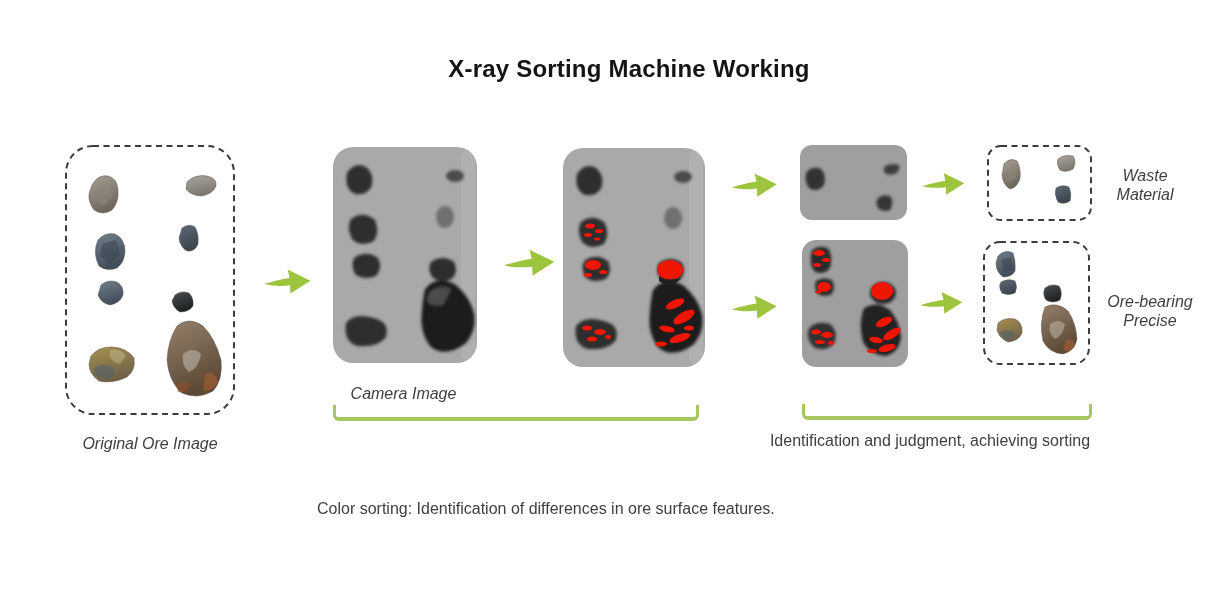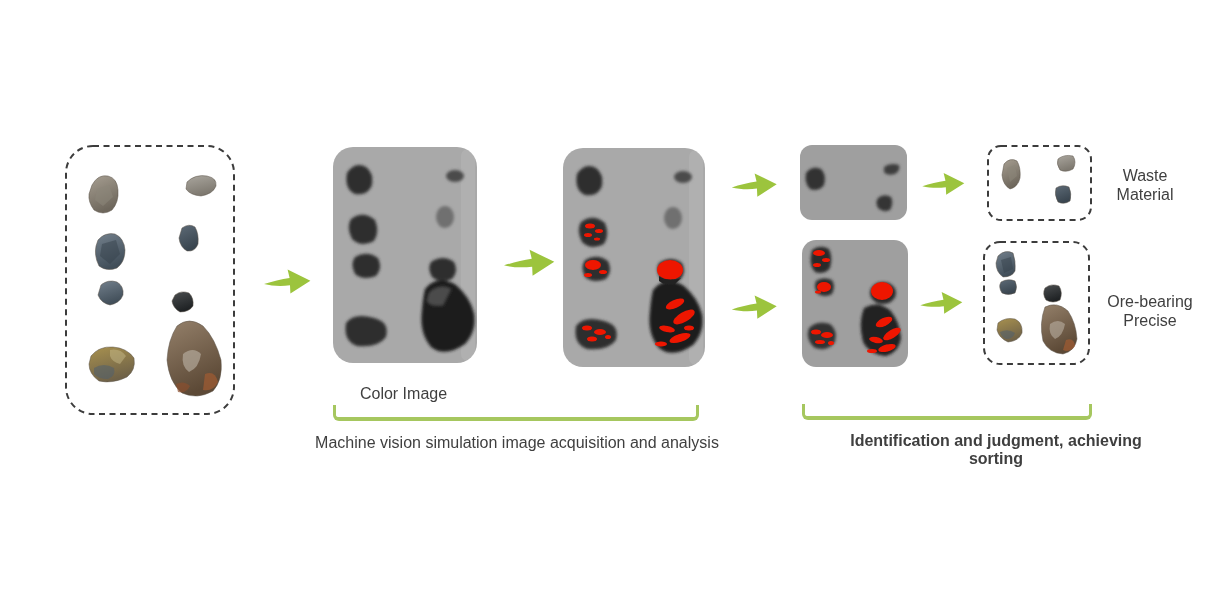--- a/index.html
+++ b/index.html
@@ -14,21 +14,21 @@
   html,body{margin:0;padding:0;background:#ffffff;}
   .canvas{
     position:relative;width:1212px;height:600px;background:#ffffff;overflow:hidden;
     font-family:"Liberation Sans", sans-serif;color:var(--text-dark);
   }
   .abs{position:absolute;}
   .title{
     left:379px;top:55px;width:500px;text-align:center;
     font-size:24px;font-weight:bold;color:var(--title-color);letter-spacing:0.2px;
   }
-  .stage-label{font-size:16px;text-align:center;line-height:19px;color:var(--text-dark);}
+  .stage-label{font-size:16px;text-align:center;line-height:19px;color:var(--text-dark);font-style:italic;}
   .caption{font-size:16px;text-align:center;color:var(--text-dark);}
   .note{font-size:16px;color:var(--text-dark);white-space:nowrap;}
   .bracket{
     height:12px;
     border-left:3px solid var(--bracket-green);
     border-right:3px solid var(--bracket-green);
     border-bottom:4px solid var(--bracket-green);
     border-radius:0 0 6px 6px;
   }
   svg{display:block;}
@@ -75,20 +75,21 @@
           <stop offset="0" stop-color="#a8914f"></stop>
           <stop offset="1" stop-color="#6f6248"></stop>
         </linearGradient>
       <linearGradient id="gRockBrown" x1="0" y1="0" x2="0.35" y2="1">
           <stop offset="0" stop-color="#94806a"></stop>
           <stop offset="1" stop-color="#5c4936"></stop>
         </linearGradient>
     </defs>
   </svg>
 
+  <div class="abs title">X-ray Sorting Machine Working</div>
 
   <svg class="abs" style="left:64px;top:144px;" width="172" height="272" viewBox="0 0 172 272">
     <rect class="dashrect" x="2" y="2" width="168" height="268" rx="27"></rect>
     <g stroke="#5a5348" stroke-width="0.5">
       <path d="M28,41 Q34,30 44,32 Q53,34 54,46 Q55,58 48,66 Q39,72 30,66 Q24,58 25,50 Z" fill="url(#gRockGray)"></path>
       <path d="M33,45 L45,41 L49,53 L39,62 L31,56 Z" fill="#8d867a" opacity="0.55" stroke="none"></path>
       <path d="M123,38 Q131,30 143,32 Q153,34 152,42 Q149,50 137,52 Q126,51 122,45 Z" fill="url(#gRockLight)"></path>
       <path d="M34,96 Q41,88 51,90 Q60,94 61,106 Q61,118 53,124 Q43,128 35,122 Q30,112 32,102 Z" fill="url(#gRockBlue)"></path>
       <path d="M38,100 L52,96 L56,110 L46,120 L36,112 Z" fill="#35414b" opacity="0.5" stroke="none"></path>
       <path d="M118,84 Q125,79 131,83 Q135,90 134,100 Q131,108 123,107 Q116,103 115,94 Z" fill="url(#gRockBlue2)"></path>
@@ -96,41 +97,42 @@
       <path d="M111,151 Q117,146 125,149 Q130,154 129,162 Q125,168 116,168 Q109,164 108,157 Z" fill="url(#gRockDark)"></path>
       <path d="M27,212 Q35,202 49,203 Q63,204 70,214 Q72,226 63,233 Q49,240 35,237 Q25,230 25,220 Z" fill="url(#gRockYellow)"></path>
       <path d="M30,224 Q40,218 50,224 Q52,232 44,235 Q34,235 30,230 Z" fill="#53606b" opacity="0.6" stroke="none"></path>
       <path d="M46,206 Q56,204 62,212 L56,220 Q48,218 46,212 Z" fill="#c6b98a" opacity="0.5" stroke="none"></path>
       <path d="M113,182 Q125,172 139,182 Q151,194 157,216 Q159,236 149,247 Q133,256 118,249 Q105,238 103,216 Q104,196 113,182 Z" fill="url(#gRockBrown)"></path>
       <path d="M119,210 Q129,202 137,210 Q135,224 125,228 Q117,222 119,210 Z" fill="#b9afa2" opacity="0.65" stroke="none"></path>
       <path d="M141,230 Q151,226 154,238 Q149,248 139,246 Z" fill="#9a5a33" opacity="0.8" stroke="none"></path>
       <path d="M112,240 Q120,236 126,242 Q122,250 114,248 Z" fill="#8a4f2e" opacity="0.7" stroke="none"></path>
     </g>
   </svg>
+  <div class="abs stage-label" style="left:65px;top:434px;width:170px;">Original Ore Image</div>
 
   <svg class="abs" style="left:264px;top:262px;" width="48" height="36" viewBox="0 0 60 40">
     <path class="arrowfill" d="M0,25 C10,22 22,19 32,17.5 L29.5,7 L58,21 L33,37 L32.5,26.5 C22,28 10,27.5 0,25 Z"></path>
   </svg>
 
   <svg class="abs" style="left:333px;top:147px;" width="144" height="216" viewBox="0 0 144 216">
     <rect class="xraybg" width="144" height="216" rx="20"></rect>
     <rect x="128" y="2" width="14" height="212" rx="7" fill="#ffffff" opacity="0.09"></rect>
     <g filter="url(#soft2)">
       <path class="blob" d="M14,26 Q22,14 33,20 Q41,26 39,38 Q35,49 22,47 Q11,42 14,26 Z"></path>
       <ellipse cx="122" cy="29" rx="9" ry="6" fill="#4c4c4c"></ellipse>
       <ellipse cx="112" cy="70" rx="9" ry="11" fill="#6f6f6f"></ellipse>
       <path class="blob" d="M18,72 Q30,63 42,73 Q47,85 41,94 Q28,101 19,92 Q13,80 18,72 Z" fill="#282828"></path>
       <path class="blob" d="M22,110 Q34,103 45,111 Q50,121 43,129 Q30,134 22,127 Q17,117 22,110 Z" fill="#2a2a2a"></path>
       <path class="blob" d="M98,115 Q110,107 121,115 Q126,124 119,132 Q107,137 99,130 Q94,121 98,115 Z" fill="#303030"></path>
       <path class="blob" d="M13,176 Q21,165 41,171 Q57,175 53,190 Q45,201 24,199 Q10,194 13,176 Z" fill="#343434"></path>
       <path d="M92,142 Q104,127 123,138 Q137,150 141,166 Q144,184 132,197 Q112,211 98,200 Q86,186 89,163 Q90,150 92,142 Z" fill="#1e1e1e"></path>
       <path d="M96,146 Q106,136 118,142 L110,158 Q98,160 94,154 Z" fill="#565656" opacity="0.8"></path>
     </g>
   </svg>
-  <div class="abs stage-label" style="left:330px;top:384px;width:147px;">Color Image</div>
+  <div class="abs stage-label" style="left:330px;top:384px;width:147px;">Camera Image</div>
 
   <svg class="abs" style="left:504px;top:242px;" width="52" height="38" viewBox="0 0 60 40">
     <path class="arrowfill" d="M0,25 C10,22 22,19 32,17.5 L29.5,7 L58,21 L33,37 L32.5,26.5 C22,28 10,27.5 0,25 Z"></path>
   </svg>
 
   <svg class="abs" style="left:563px;top:148px;" width="142" height="219" viewBox="0 0 142 219">
     <rect class="xraybg" width="142" height="219" rx="20"></rect>
     <rect x="126" y="2" width="14" height="215" rx="7" fill="#ffffff" opacity="0.09"></rect>
     <g filter="url(#soft2)">
       <path class="blob" d="M14,26 Q22,14 33,20 Q41,26 39,38 Q35,49 22,47 Q11,42 14,26 Z"></path>
@@ -241,17 +243,17 @@
       <path d="M63,67 Q75,61 86,71 Q94,83 95,99 Q93,111 81,114 Q67,113 61,101 Q57,83 63,67 Z" fill="url(#gRockBrown)"></path>
       <path d="M68,84 Q76,78 83,84 Q81,96 73,99 Q66,94 68,84 Z" fill="#b9afa2" opacity="0.6" stroke="none"></path>
       <path d="M84,100 Q92,97 93,106 Q88,113 81,110 Z" fill="#9a5a33" opacity="0.8" stroke="none"></path>
     </g>
   </svg>
   <div class="abs stage-label" style="left:1095px;top:292px;width:110px;">Ore-bearing Precise</div>
 
   <div class="abs bracket" style="left:333px;top:405px;width:360px;"></div>
   <div class="abs bracket" style="left:802px;top:404px;width:284px;"></div>
 
-  <div class="abs caption" style="left:307px;top:434px;width:420px;">Machine vision simulation image acquisition and analysis</div>
-  <div class="abs caption" style="left:826px;top:432px;width:340px;font-weight:bold;">Identification and judgment, achieving sorting</div>
-
+  <div class="abs caption" style="left:760px;top:432px;width:340px;">Identification and judgment, achieving sorting</div>
+
+  <div class="abs note" style="left:317px;top:500px;">Color sorting: Identification of differences in ore surface features.</div>
 
 </div>
 
 </body></html>

